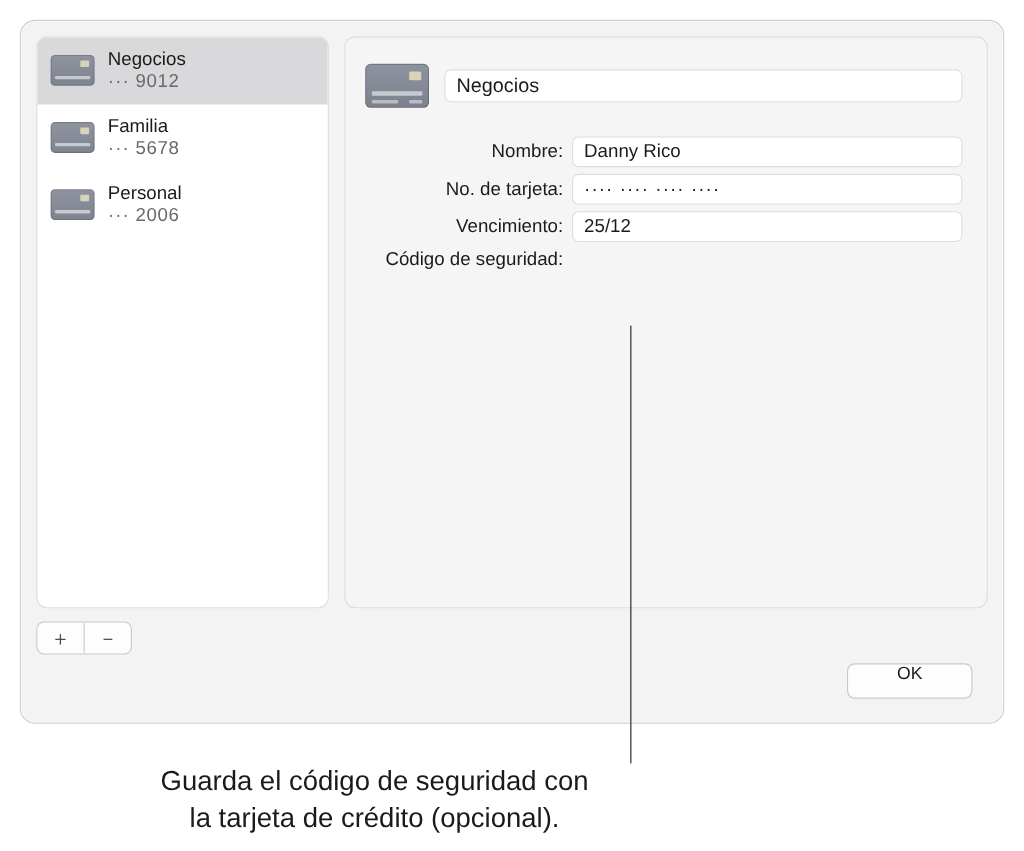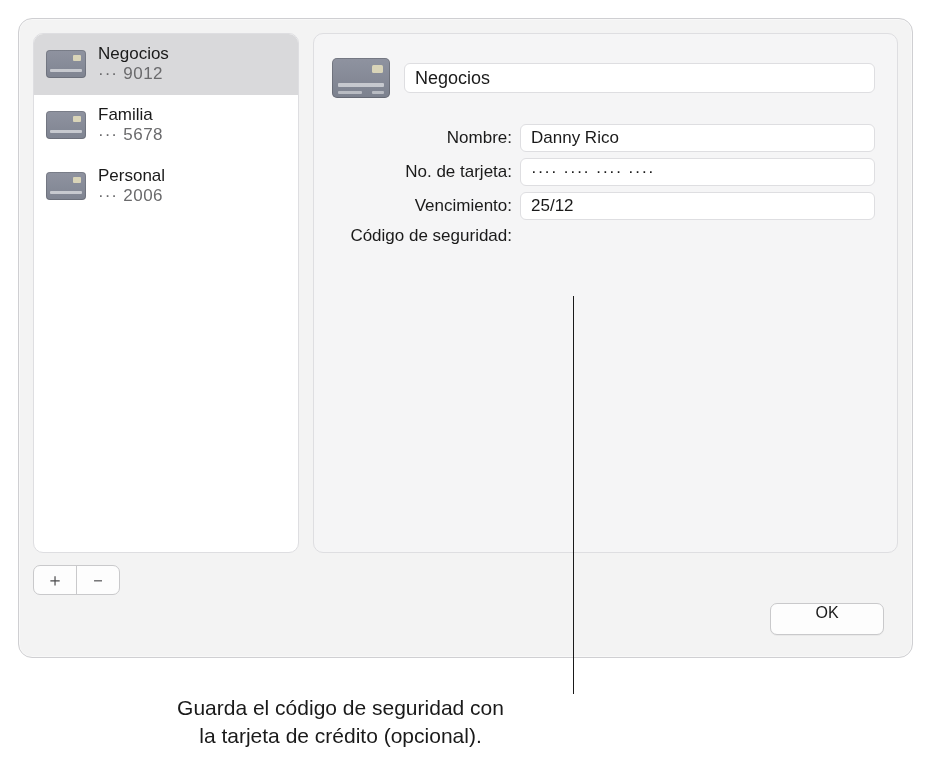--- a/index.html
+++ b/index.html
@@ -111,21 +111,21 @@
     border:1px solid var(--btn-border);border-radius:7px;background:var(--btn-bg);
     font-size:16px;color:var(--text);display:flex;align-items:flex-start;justify-content:center;
     box-shadow:0 1px 0 rgba(0,0,0,.04);
     cursor:default;
   }
   
   .leader{position:absolute;left:573px;top:296px;width:0;height:398px;border-left:1.5px solid #1a1a1a;}
   
   .callout{
     position:absolute;left:0;right:0;top:694px;
-    text-align:center;font-size:21px;line-height:1.35;color:#1a1a1a;
+    text-align:center;font-size:25px;line-height:1.35;color:#1a1a1a;
     padding-left:70px;padding-right:320px;
   }
   .callout span{display:block;}
 </style>
 </head>
 <body>
 
 <div class="stage">
   <div class="window">
     <div class="columns">

